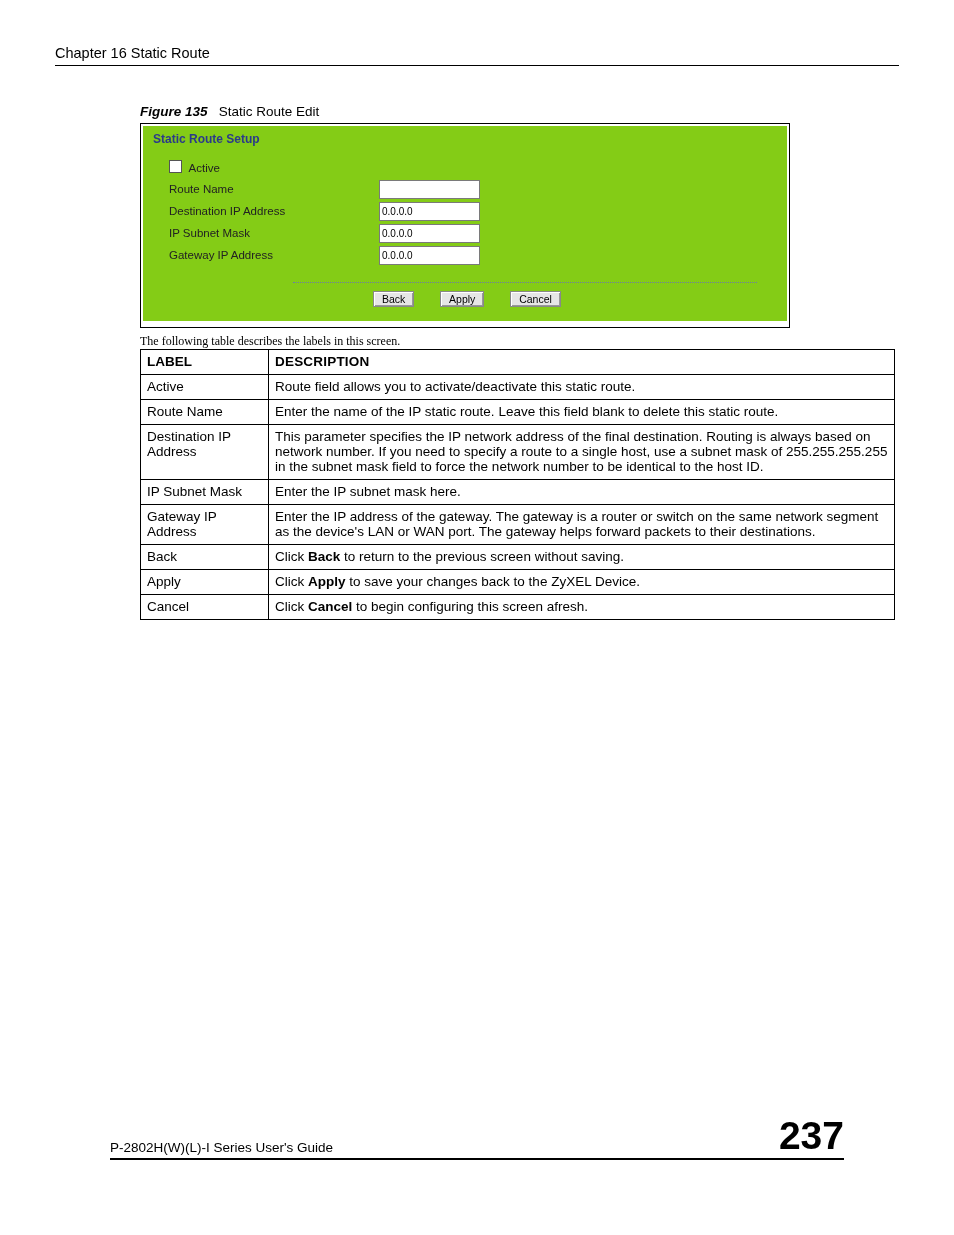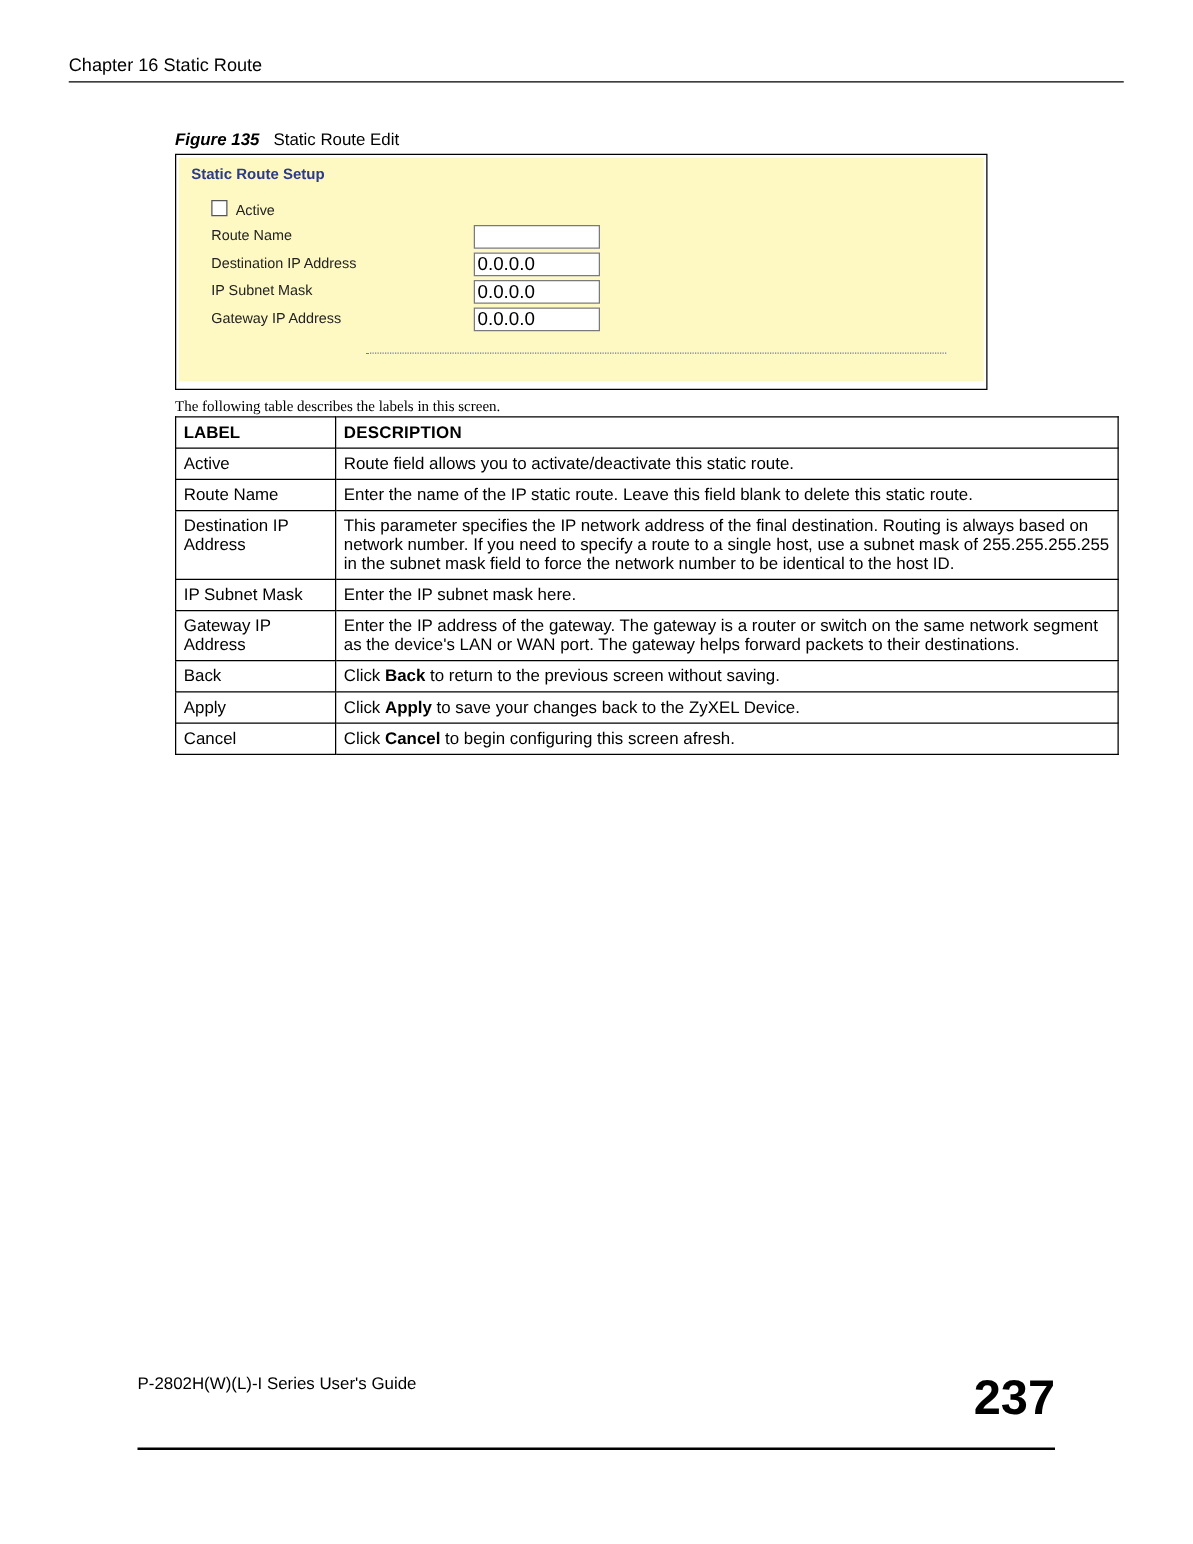--- a/index.html
+++ b/index.html
@@ -25,21 +25,21 @@
   }
   .fig-caption b { font-weight: bold; font-style: italic; }
   .screenshot-outer {
     margin-left: 85px;
     width: 650px;
     border: 1px solid #000;
     padding: 2px 2px 6px 2px;
     box-sizing: border-box;
   }
   .screenshot-inner {
-    background: #fef9c3;
+    background: #84cc16;
     padding: 0 0 14px 0;
   }
   .panel-title {
     color: #2b3a8a;
     font-family: Verdana, Arial, sans-serif;
     font-size: 12px;
     font-weight: bold;
     padding: 6px 4px 10px 10px;
   }
   .form-area {
@@ -49,21 +49,21 @@
     color: #222;
   }
   .form-row {
     display:flex;
     align-items:center;
     height: 22px;
   }
   .form-row .lbl { width: 210px; }
   .form-row input[type=text] {
     font-family: Verdana, Arial, sans-serif;
-    font-size: 15px;
+    font-size: 10px;
     padding: 1px 2px;
     border: 1px solid #7a7a7a;
     height: 15px;
     box-sizing: content-box;
   }
   .cb-shape {
     display:inline-block;
     width:11px; height:11px;
     border:1px solid #555;
     vertical-align:-1px;
@@ -116,23 +116,24 @@
     font-weight: bold;
   }
   .col-label { width: 115px; }
   .th-desc { font-variant: small-caps; letter-spacing:0.2px; }
   .footer {
     position: absolute;
     bottom: 35px;
     left: 55px;
     right: 55px;
     border-bottom: 2px solid #000;
-    padding-bottom: 20px;
+    padding-bottom: 3px;
     display:flex;
     justify-content:space-between;
+    align-items:flex-end;
   }
   .footer-left { font-size: 13.5px; }
   .footer-page {
     font-size: 39px;
     font-weight: bold;
     line-height: 1;
   }
   .page {
     position: relative;
     min-height: 1150px;
@@ -171,20 +172,25 @@
       <div class="form-row">
         <span class="lbl">IP Subnet Mask</span>
         <input type="text" style="width: 95px;" value="0.0.0.0">
       </div>
       <div class="form-row">
         <span class="lbl">Gateway IP Address</span>
         <input type="text" style="width: 95px;" value="0.0.0.0">
       </div>
     </div>
     <hr class="dotted-sep">
+    <div class="btn-row">
+      <button class="ui-btn">Back</button>
+      <button class="ui-btn">Apply</button>
+      <button class="ui-btn">Cancel</button>
+    </div>
   </div>
 </div>
 
 <div class="intro-line">The following table describes the labels in this screen.</div>
 
 
 <table class="desc-table">
   <thead>
     <tr>
       <th class="col-label">LABEL</th>

